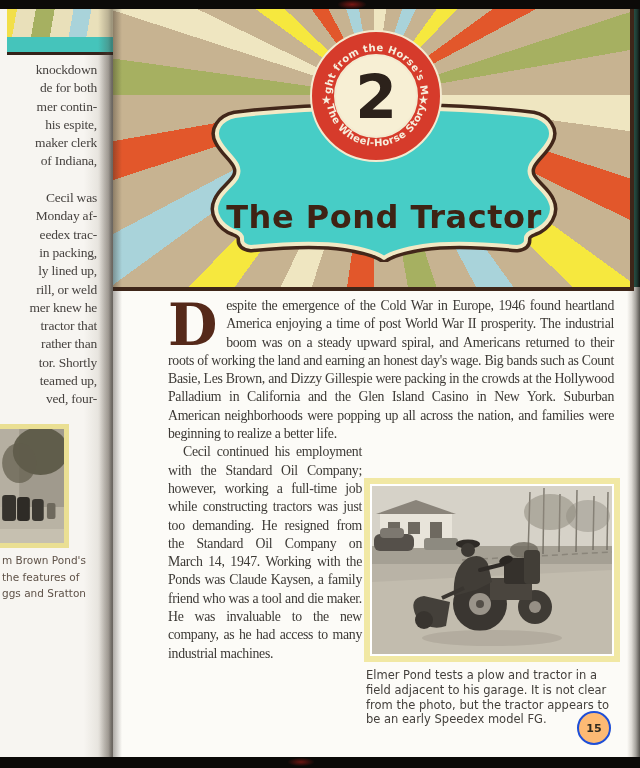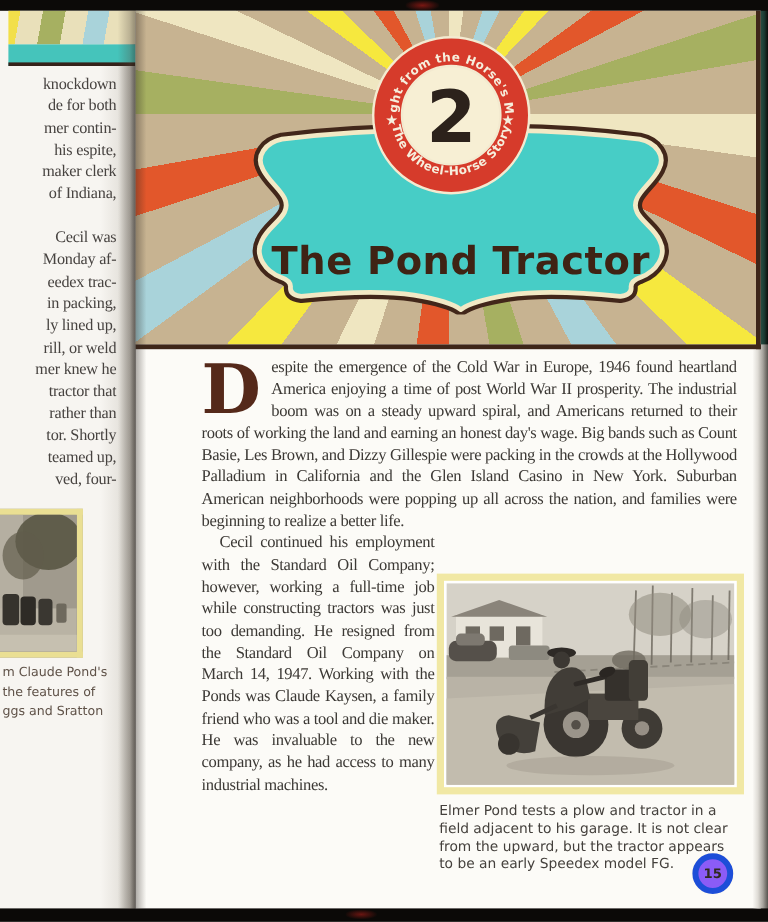--- a/index.html
+++ b/index.html
@@ -88,21 +88,21 @@
 
   
   .photo{position:absolute;left:364px;top:478px;width:256px;height:184px;z-index:4;
        border:6px solid #f1e8a4;background:#fff;box-sizing:border-box;padding:2px;}
   .photo svg{display:block;width:100%;height:100%;}
   .photo-caption{position:absolute;left:366px;top:668px;width:252px;z-index:4;
        font-family:"DejaVu Sans",sans-serif;font-size:11.5px;line-height:14.8px;color:#44403c;}
 
   
   .pagenum{position:absolute;left:577px;top:711px;width:34px;height:34px;z-index:5;
-       border-radius:50%;background:#8b5cf6;border:5px solid #1d4ed8;box-sizing:border-box;
+       border-radius:50%;background:#fdba74;border:2px solid #1d4ed8;box-sizing:border-box;
        box-shadow:0 0 0 1px rgba(255,250,235,.55);
        display:flex;align-items:center;justify-content:center;
        font-family:"DejaVu Sans",sans-serif;font-weight:bold;font-size:11px;color:#2f2a1f;}
 </style>
 </head>
 <body>
 
 <div id="stage">
 
   <div class="cover-top"></div>
@@ -142,21 +142,21 @@
         <ellipse cx="18" cy="34" rx="16" ry="20" fill="#615c4c" opacity="0.7"></ellipse>
         <rect x="0" y="78" width="60" height="36" fill="#b9b3a4"></rect>
         <rect x="2" y="66" width="13" height="26" rx="3" fill="#36332d"></rect>
         <rect x="16" y="68" width="12" height="24" rx="3" fill="#2e2b26"></rect>
         <rect x="30" y="70" width="11" height="22" rx="3" fill="#3a3731"></rect>
         <rect x="44" y="74" width="8" height="16" rx="2" fill="#6e695d"></rect>
         <rect x="0" y="100" width="60" height="14" fill="#c6c0b0"></rect>
       </svg>
     </div>
     <div class="lp-caption">
-        <div class="frag">m Claude Pond's</div>
+        <div class="frag">m Brown Pond's</div>
         <div class="frag">the features of</div>
         <div class="frag">ggs and Sratton</div>
       </div>
   </div>
 
   <div class="gutter"></div>
 
   <div class="main-page"></div>
   <div class="page-stack"></div>
 
@@ -247,19 +247,19 @@
       <circle cx="96" cy="64" r="7" fill="#3c3833"></circle>
       <path d="M 82,110 Q 80,82 96,72 Q 110,66 116,78 L 120,96 L 104,104 Z" fill="#413d37"></path>
       <line x1="108" y1="84" x2="132" y2="78" stroke="#2f2b27" stroke-width="4" stroke-linecap="round"></line>
       <ellipse cx="134" cy="74" rx="7" ry="4" fill="#2a2622" transform="rotate(-20 134 74)"></ellipse>
       <path d="M 44,130 Q 36,112 52,110 L 78,116 L 74,140 Q 56,146 44,130 Z" fill="#44403a"></path>
       <circle cx="52" cy="134" r="9" fill="#38342f"></circle>
       <line x1="70" y1="112" x2="92" y2="102" stroke="#3a3631" stroke-width="4"></line>
       <ellipse cx="120" cy="152" rx="70" ry="8" fill="#a8a295" opacity="0.6"></ellipse>
     </svg>
   </div>
-  <div class="photo-caption">Elmer Pond tests a plow and tractor in a field adjacent to his garage. It is not clear from the upward, but the tractor appears to be an early Speedex model FG.</div>
+  <div class="photo-caption">Elmer Pond tests a plow and tractor in a field adjacent to his garage. It is not clear from the photo, but the tractor appears to be an early Speedex model FG.</div>
 
   <div class="pagenum">
     <span>15</span>
   </div>
 
 </div>
 
 </body></html>

